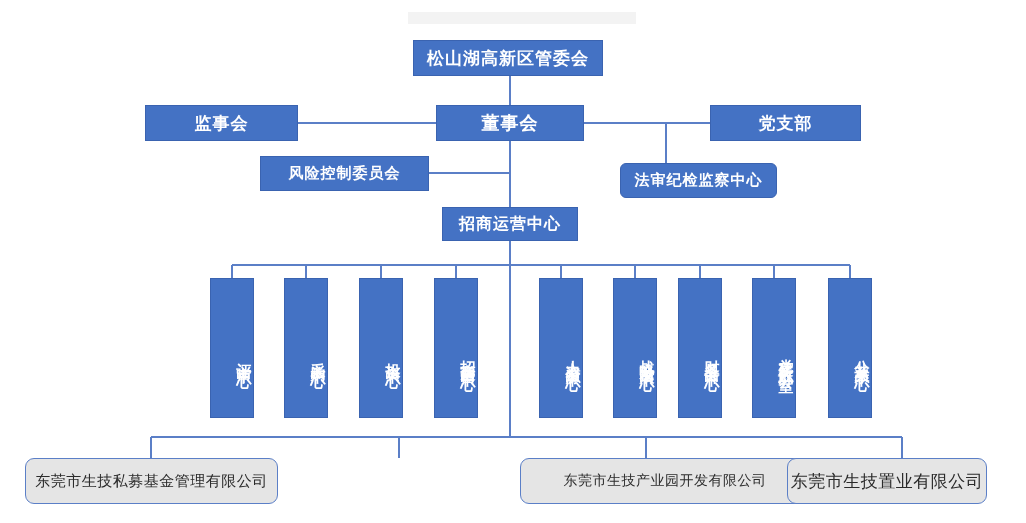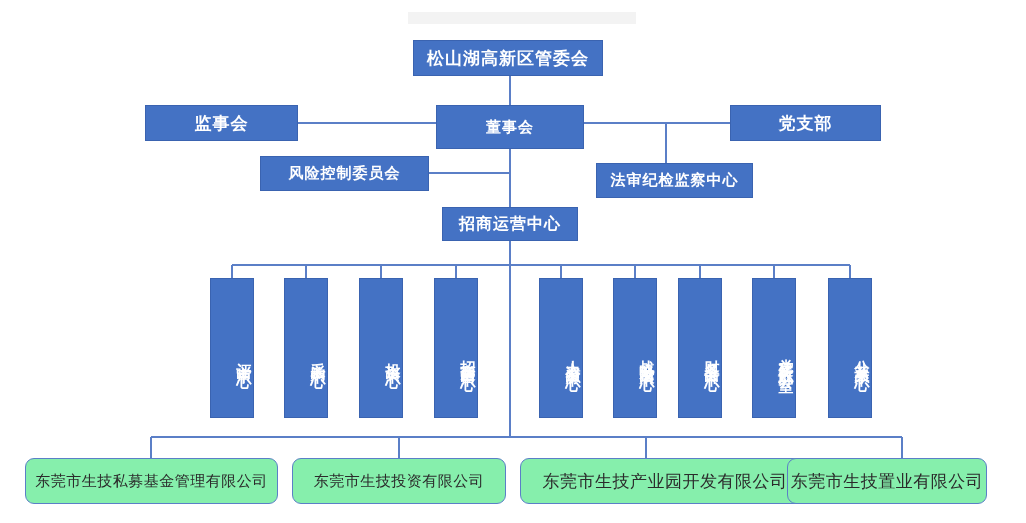--- a/index.html
+++ b/index.html
@@ -50,21 +50,21 @@
     font-weight: bold;
     writing-mode: vertical-rl;
     text-orientation: upright;
     letter-spacing: 3px;
     padding-top: 18px;
     align-items: flex-start;
     justify-content: center;
   }
   
   .node.outline {
-    background: #86efac;
+    background: #e5e5e5;
     border: 1px solid #5b7fc7;
     border-radius: 9px;
     color: #2b2b2b;
     font-weight: normal;
     letter-spacing: 0.5px;
   }
   .top-band {
     position: absolute;
     background: #f3f3f3;
   }
@@ -111,37 +111,36 @@
       <line x1="143" y1="437" x2="143" y2="458"></line>
       <line x1="391" y1="437" x2="391" y2="458"></line>
       <line x1="638" y1="437" x2="638" y2="458"></line>
       <line x1="894" y1="437" x2="894" y2="458"></line>
     </g>
   </svg>
 
   <div class="node filled" style="left:405px; top:40px; width:190px; height:36px; font-size:17px;">松山湖高新区管委会</div>
 
   <div class="node filled" style="left:137px; top:105px; width:153px; height:36px; font-size:17px;font-family:Liberation Mono, monospace;">监事会</div>
-  <div class="node filled" style="left:428px; top:105px; width:148px; height:44px; font-size:15px;">董事会</div>
-  <div class="node filled" style="left:722px; top:105px; width:151px; height:36px; font-size:17px;">党支部</div>
+  <div class="node filled" style="left:428px; top:105px; width:148px; height:36px; font-size:18px;">董事会</div>
+  <div class="node filled" style="left:702px; top:105px; width:151px; height:36px; font-size:17px;">党支部</div>
 
   <div class="node filled" style="left:252px; top:156px; width:169px; height:35px; font-size:15px;">风险控制委员会</div>
-  <div class="node filled" style="left:588px; top:163px; width:157px; height:35px; font-size:15px;">法审纪检监察中心</div>
+  <div class="node filled" style="left:612px; top:163px; width:157px; height:35px; font-size:15px;border-radius:6px;">法审纪检监察中心</div>
 
   <div class="node filled" style="left:434px; top:207px; width:136px; height:34px; font-size:16px;">招商运营中心</div>
 
   <div class="node vertical" style="left:202px; top:278px; width:44px; height:140px; font-size:15px;">评审中心</div>
   <div class="node vertical" style="left:276px; top:278px; width:44px; height:140px; font-size:15px;">采购中心</div>
   <div class="node vertical" style="left:351px; top:278px; width:44px; height:140px; font-size:15px;">投资中心</div>
   <div class="node vertical" style="left:426px; top:278px; width:44px; height:140px; font-size:15px;">招商运营中心</div>
 
   <div class="node vertical" style="left:531px; top:278px; width:44px; height:140px; font-size:15px;">人力资源中心</div>
   <div class="node vertical" style="left:605px; top:278px; width:44px; height:140px; font-size:15px;">战略发展中心</div>
   <div class="node vertical" style="left:670px; top:278px; width:44px; height:140px; font-size:15px;">财务会计中心</div>
   <div class="node vertical" style="left:744px; top:278px; width:44px; height:140px; font-size:15px;">党建行政办公室</div>
   <div class="node vertical" style="left:820px; top:278px; width:44px; height:140px; font-size:15px;">公共关系中心</div>
 
   <div class="node outline" style="left:17px; top:458px; width:253px; height:46px; font-size:15px;">东莞市生技私募基金管理有限公司</div>
-  <div class="node outline" style="left:284px; top:458px; width:214px; height:46px; font-size:15px;">东莞市生技投资有限公司</div>
-  <div class="node outline" style="left:512px; top:458px; width:290px; height:46px; font-size:17px;">东莞市生技产业园开发有限公司</div>
+  <div class="node outline" style="left:512px; top:458px; width:290px; height:46px; font-size:14px;">东莞市生技产业园开发有限公司</div>
   <div class="node outline" style="left:779px; top:458px; width:200px; height:46px; font-size:17px;">东莞市生技置业有限公司</div>
 
 </div>
 
 </body></html>

